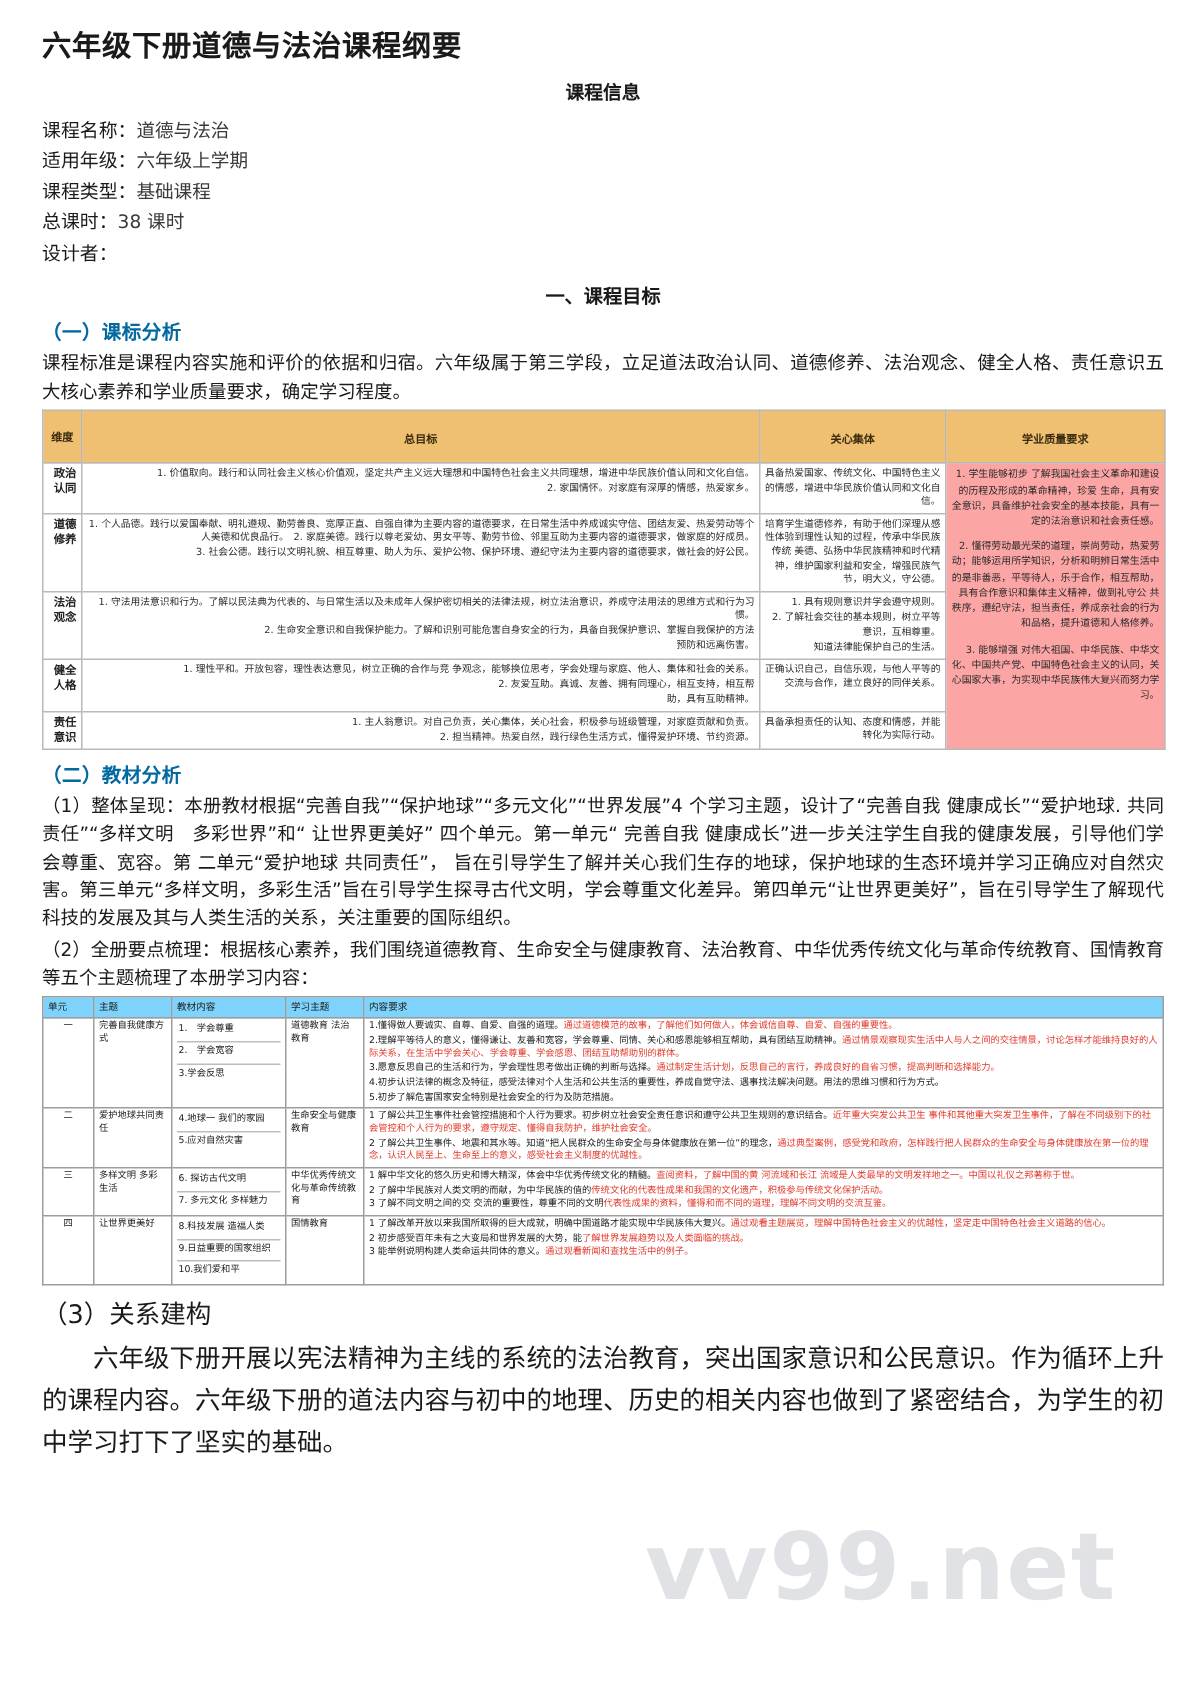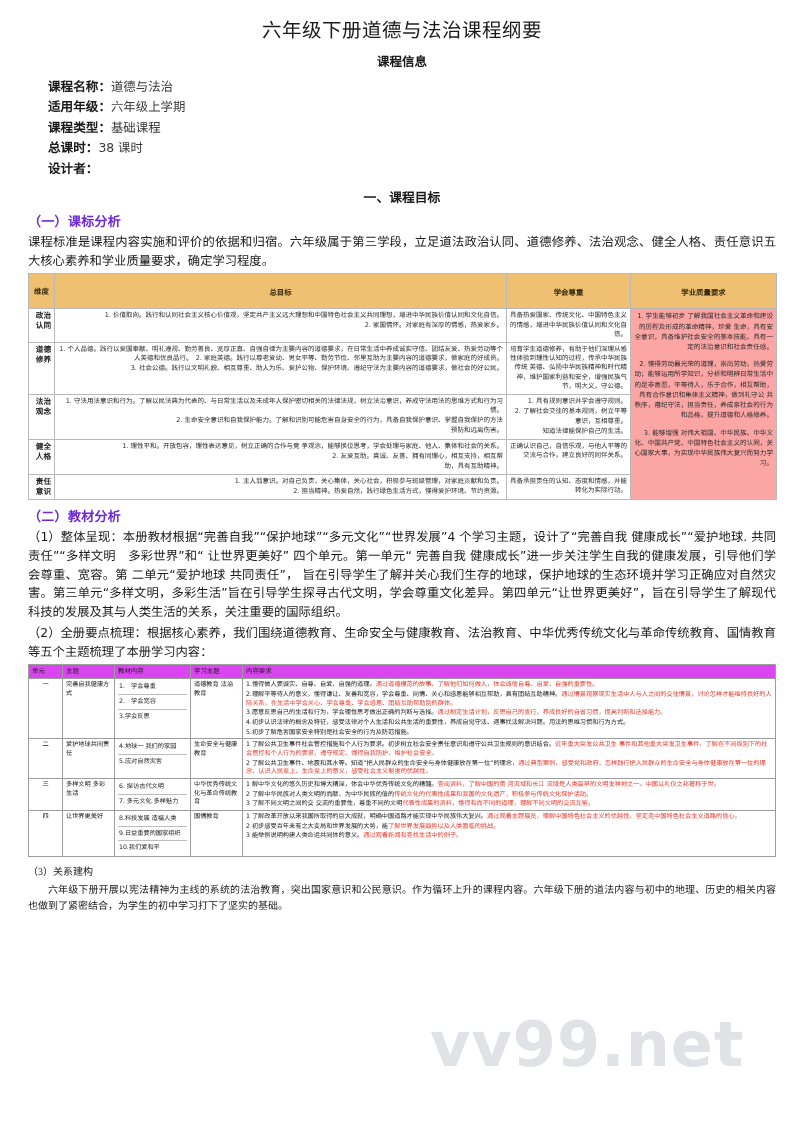--- a/index.html
+++ b/index.html
@@ -38,22 +38,21 @@
     z-index: 0;
     white-space: nowrap;
   }
   .content {
     position: relative;
     z-index: 2;
     padding: 8px 24px 6px 28px;
   }
   h1.doc-title {
     font-size: 19.5px;
-    font-weight: normal;
-    text-align: center;
+    font-weight: bold;
     margin: 6px 0 8px 0;
     letter-spacing: 0.5px;
     font-family: "DejaVu Sans", "Liberation Sans", sans-serif;
   }
   h2.sub-title {
     font-size: 12.5px;
     font-weight: bold;
     text-align: center;
     margin: 0 0 7px 0;
   }
@@ -61,36 +60,35 @@
     margin: 0 0 4px 0;
     padding: 0;
     list-style: none;
   }
   .info-list li {
     font-size: 12.4px;
     line-height: 1.62;
     margin: 0;
   }
   .info-label {
-    font-weight: bold;
+    font-weight: normal;
     font-size: 12.6px;
-    margin-left: 20px;
   }
   .info-value {
     font-weight: normal;
     color: #3a3a3a;
   }
   .section-center {
     text-align: center;
     font-weight: bold;
     font-size: 12.8px;
     margin: 8px 0 4px 0;
   }
   .heading-blue {
-    color: #6d28d9;
+    color: #0369a1;
     font-weight: bold;
     font-size: 13px;
     margin: 5px 0 3px 0;
     letter-spacing: 0.3px;
   }
   p.body-text {
     font-size: 12.3px;
     line-height: 1.52;
     margin: 0 0 2px 0;
     text-align: justify;
@@ -162,21 +160,21 @@
     table-layout: fixed;
   }
   table.units th, table.units td {
     border: 1px solid #9d9d9d;
     vertical-align: top;
     padding: 1px 3px;
     font-size: 6.2px;
     line-height: 1.4;
   }
   table.units thead th {
-    background: #d946ef;
+    background: #7dd3fc;
     font-weight: normal;
     text-align: left;
     color: #1c1c1c;
     font-size: 6.4px;
     padding: 2px 3px;
   }
   .u-unit   { width: 34px; text-align: center; }
   .u-topic  { width: 52px; }
   .u-matl   { width: 76px; }
   .u-theme  { width: 52px; }
@@ -186,25 +184,24 @@
     border-bottom: 1px solid #bdbdbd;
     padding: 2px 1px 3px 1px;
   }
   .matl-item:last-child { border-bottom: none; }
   .req-line { margin: 0 0 1px 0; }
   .hl { color: #e23c2e; }
   .footer-sep {
     margin-top: 4px;
   }
   .tail-text {
-    font-size: 10px;
+    font-size: 17px;
     line-height: 1.62;
     margin: 2px 0 0 0;
     text-align: justify;
-    font-family: Liberation Serif, serif;
   }
   .tail-indent { text-indent: 2em; }
 </style>
 </head>
 <body>
 
 <div class="page">
 
   <div class="watermark">vv99.net</div>
 
@@ -230,21 +227,21 @@
       <colgroup>
         <col style="width:26px">
         <col style="width:452px">
         <col style="width:124px">
         <col style="width:146px">
       </colgroup>
       <thead>
         <tr>
           <th class="dim-head">维度</th>
           <th>总目标</th>
-          <th>学会尊重</th>
+          <th>关心集体</th>
           <th>学业质量要求</th>
         </tr>
       </thead>
       <tbody>
         <tr>
           <td class="dim-cell">政治认同</td>
           <td class="goal-cell">
             <p>1. 价值取向。践行和认同社会主义核心价值观，坚定共产主义远大理想和中国特色社会主义共同理想，增进中华民族价值认同和文化自信。</p>
             <p>2. 家国情怀。对家庭有深厚的情感，热爱家乡。</p>
           </td>

